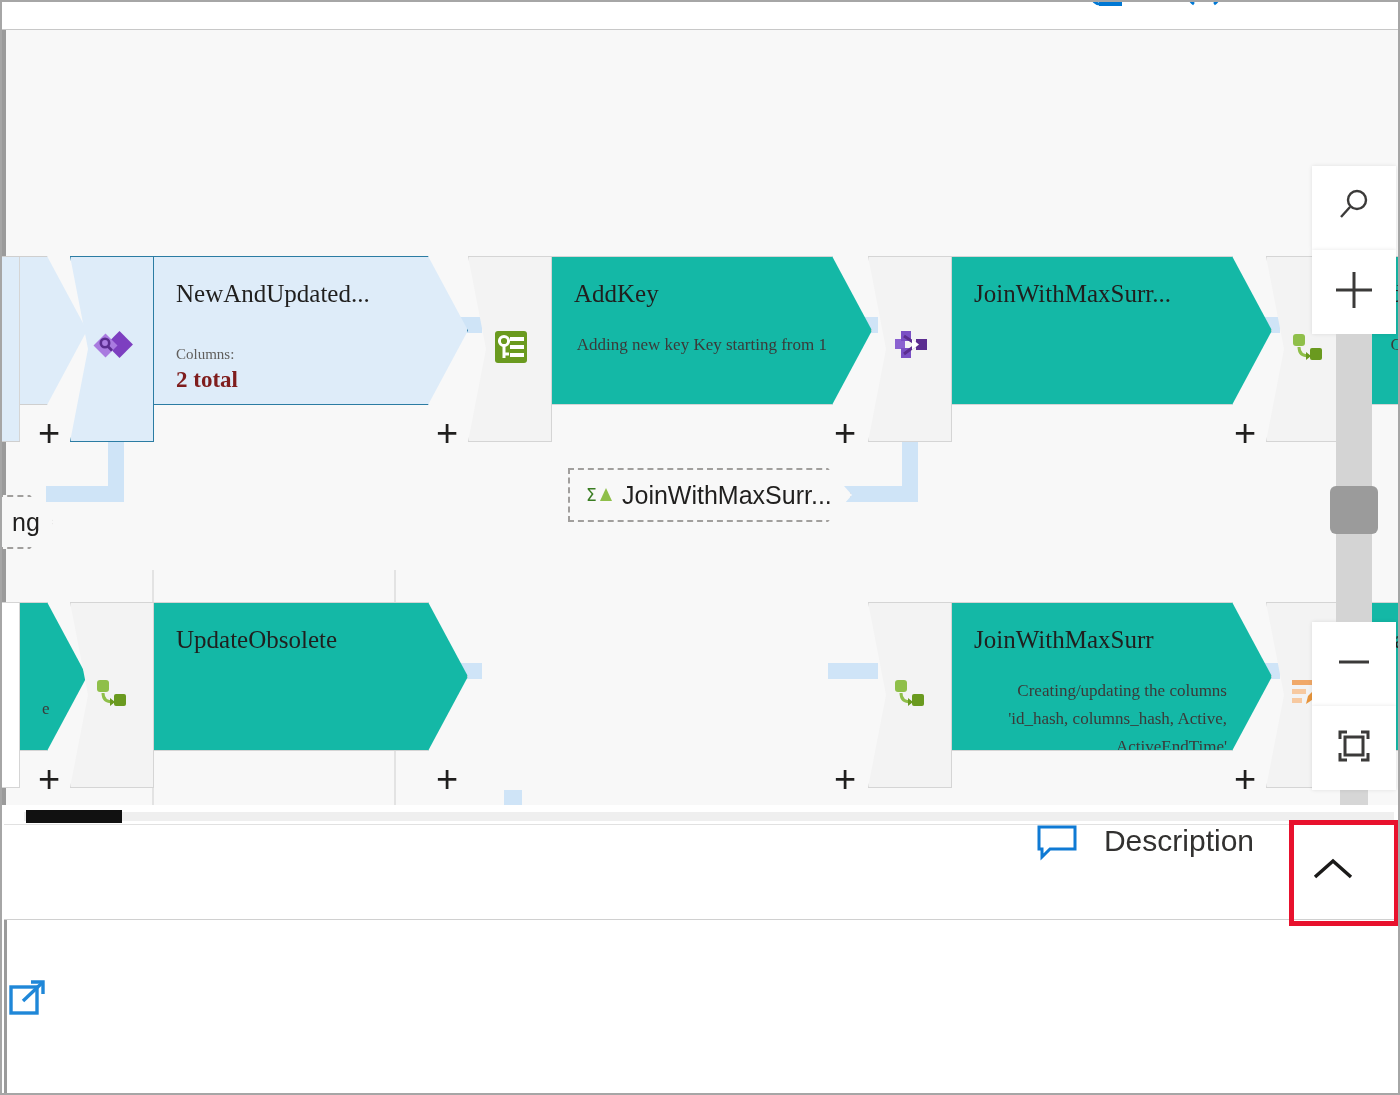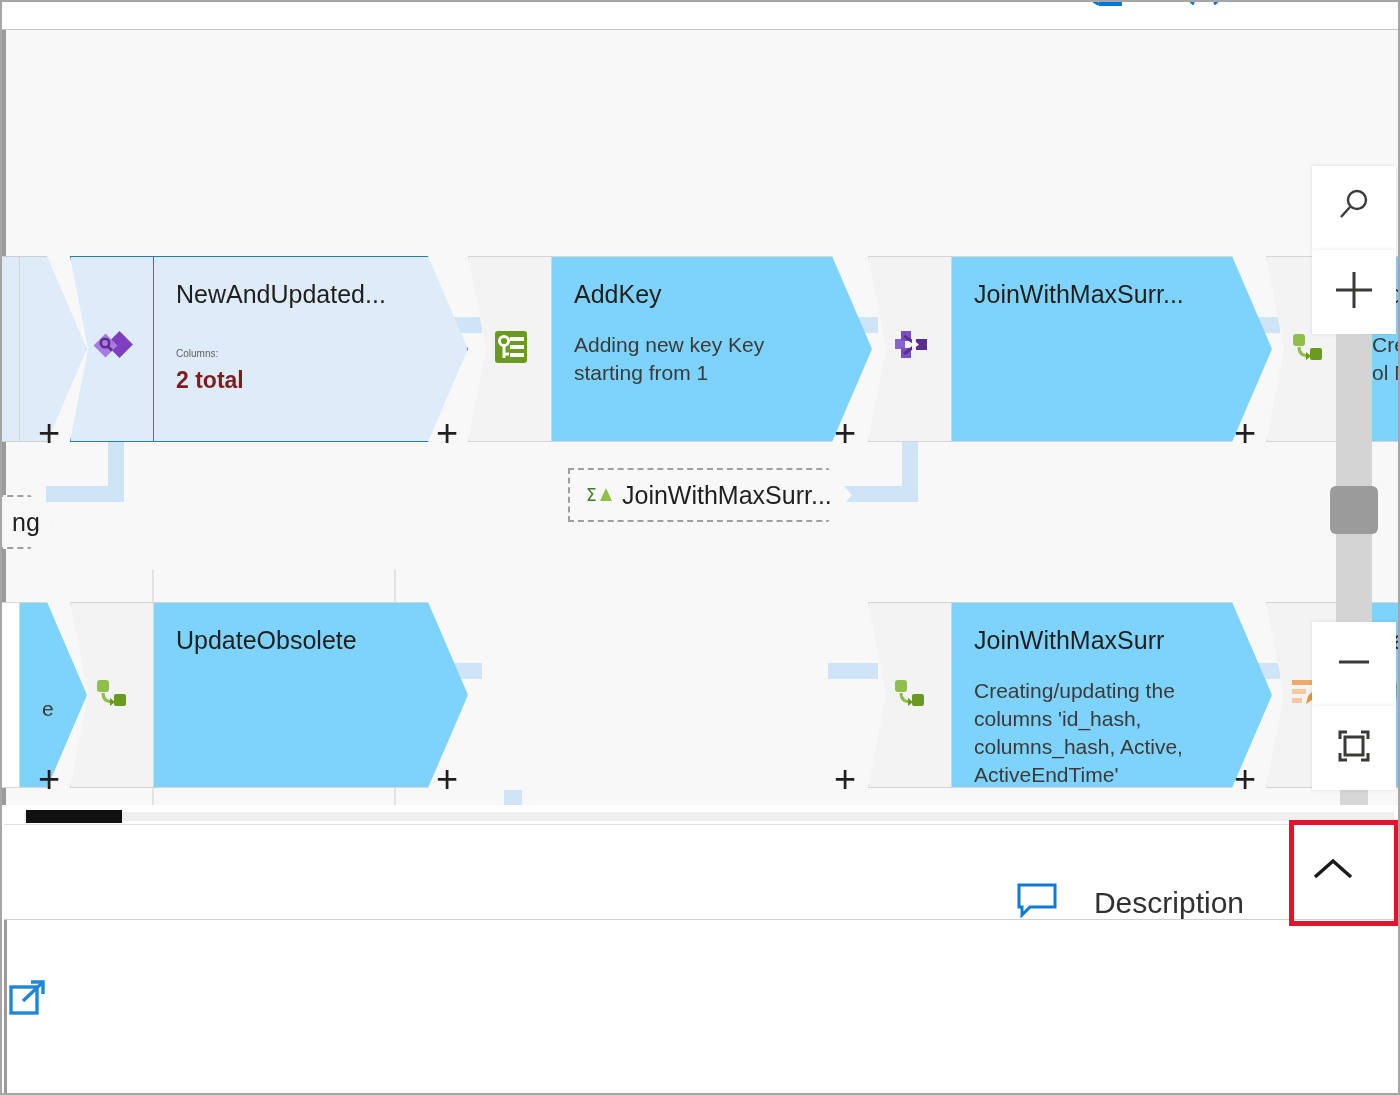--- a/index.html
+++ b/index.html
@@ -44,58 +44,59 @@
 
   
   .rail{
     position:absolute;left:0;top:0;width:4px;height:100%;
     background:#9b9b9b;
   }
 
   
   .node{
     position:absolute;
-    height:186px;
+    height:149px;
     display:flex;
     filter:drop-shadow(0px 0px 0px rgba(0,0,0,0));
+    font-family:Liberation Serif, serif;
   }
   .node-icon{
     width:84px;height:186px;
     background:#f3f3f3;
     border:1px solid #d5d5d5;
     border-right:none;
     box-sizing:border-box;
     -webkit-clip-path:polygon(0 0, 100% 0, 100% 100%, 0 100%, 18px 50%);
     clip-path:polygon(0 0, 100% 0, 100% 100%, 0 100%, 18px 50%);
     display:flex;align-items:center;justify-content:center;
     position:relative;
   }
   .node-icon::after{
     content:"";position:absolute;right:0;top:0;bottom:0;width:1px;background:#d5d5d5;
   }
   .node-body{
-    background:#7dd3fc;
+    background:#14b8a6;
     border:1px solid #d5d5d5;
     border-left:none;
     box-sizing:border-box;
     -webkit-clip-path:polygon(0 0, calc(100% - 40px) 0, 100% 50%, calc(100% - 40px) 100%, 0 100%);
     clip-path:polygon(0 0, calc(100% - 40px) 0, 100% 50%, calc(100% - 40px) 100%, 0 100%);
     padding:22px 44px 10px 22px;
     position:relative;
     overflow:hidden;
   }
   .node-title{
     font-size:25px;color:#201f1e;line-height:30px;
     white-space:nowrap;overflow:hidden;
   }
   .node-sub{
     margin-top:22px;
-    font-size:21px;color:#3b3a39;line-height:28px;
-  }
-  .node-meta-label{font-size:10px;color:#605e5c;line-height:22px;}
+    font-size:17px;color:#3b3a39;line-height:28px;text-align:right;
+  }
+  .node-meta-label{font-size:15px;color:#605e5c;line-height:22px;}
   .node-meta-value{font-size:23px;color:#7f1d1d;line-height:30px;font-weight:600;}
 
   
   .node.selected .node-icon{
     background:#deecf9;
     border:1px solid #2b7ca3;
     border-right:none;
   }
   .node.selected .node-icon::after{background:#2b7ca3;}
   .node.selected .node-body{
@@ -168,21 +169,21 @@
 
   
   .descbar{
     position:absolute;left:2px;top:822px;width:1394px;height:96px;
     background:#ffffff;
     border-top:1px solid #e1e1e1;
     border-bottom:1px solid #d0d0d0;
     display:flex;align-items:center;justify-content:flex-end;
     box-sizing:border-box;
   }
-  .desc-inner{display:flex;align-items:flex-end;gap:36px;padding-right:12px;}
+  .desc-inner{display:flex;align-items:flex-start;gap:26px;padding-right:12px;}
   .desc-label{font-size:30px;color:#323130;}
   .collapse-btn{
     width:106px;height:96px;
     display:flex;align-items:center;justify-content:center;
     cursor:pointer;
     box-sizing:border-box;
   }
   .annot-box{
     position:absolute;left:1287px;top:818px;width:110px;height:106px;
     border:5px solid #e8112d;

